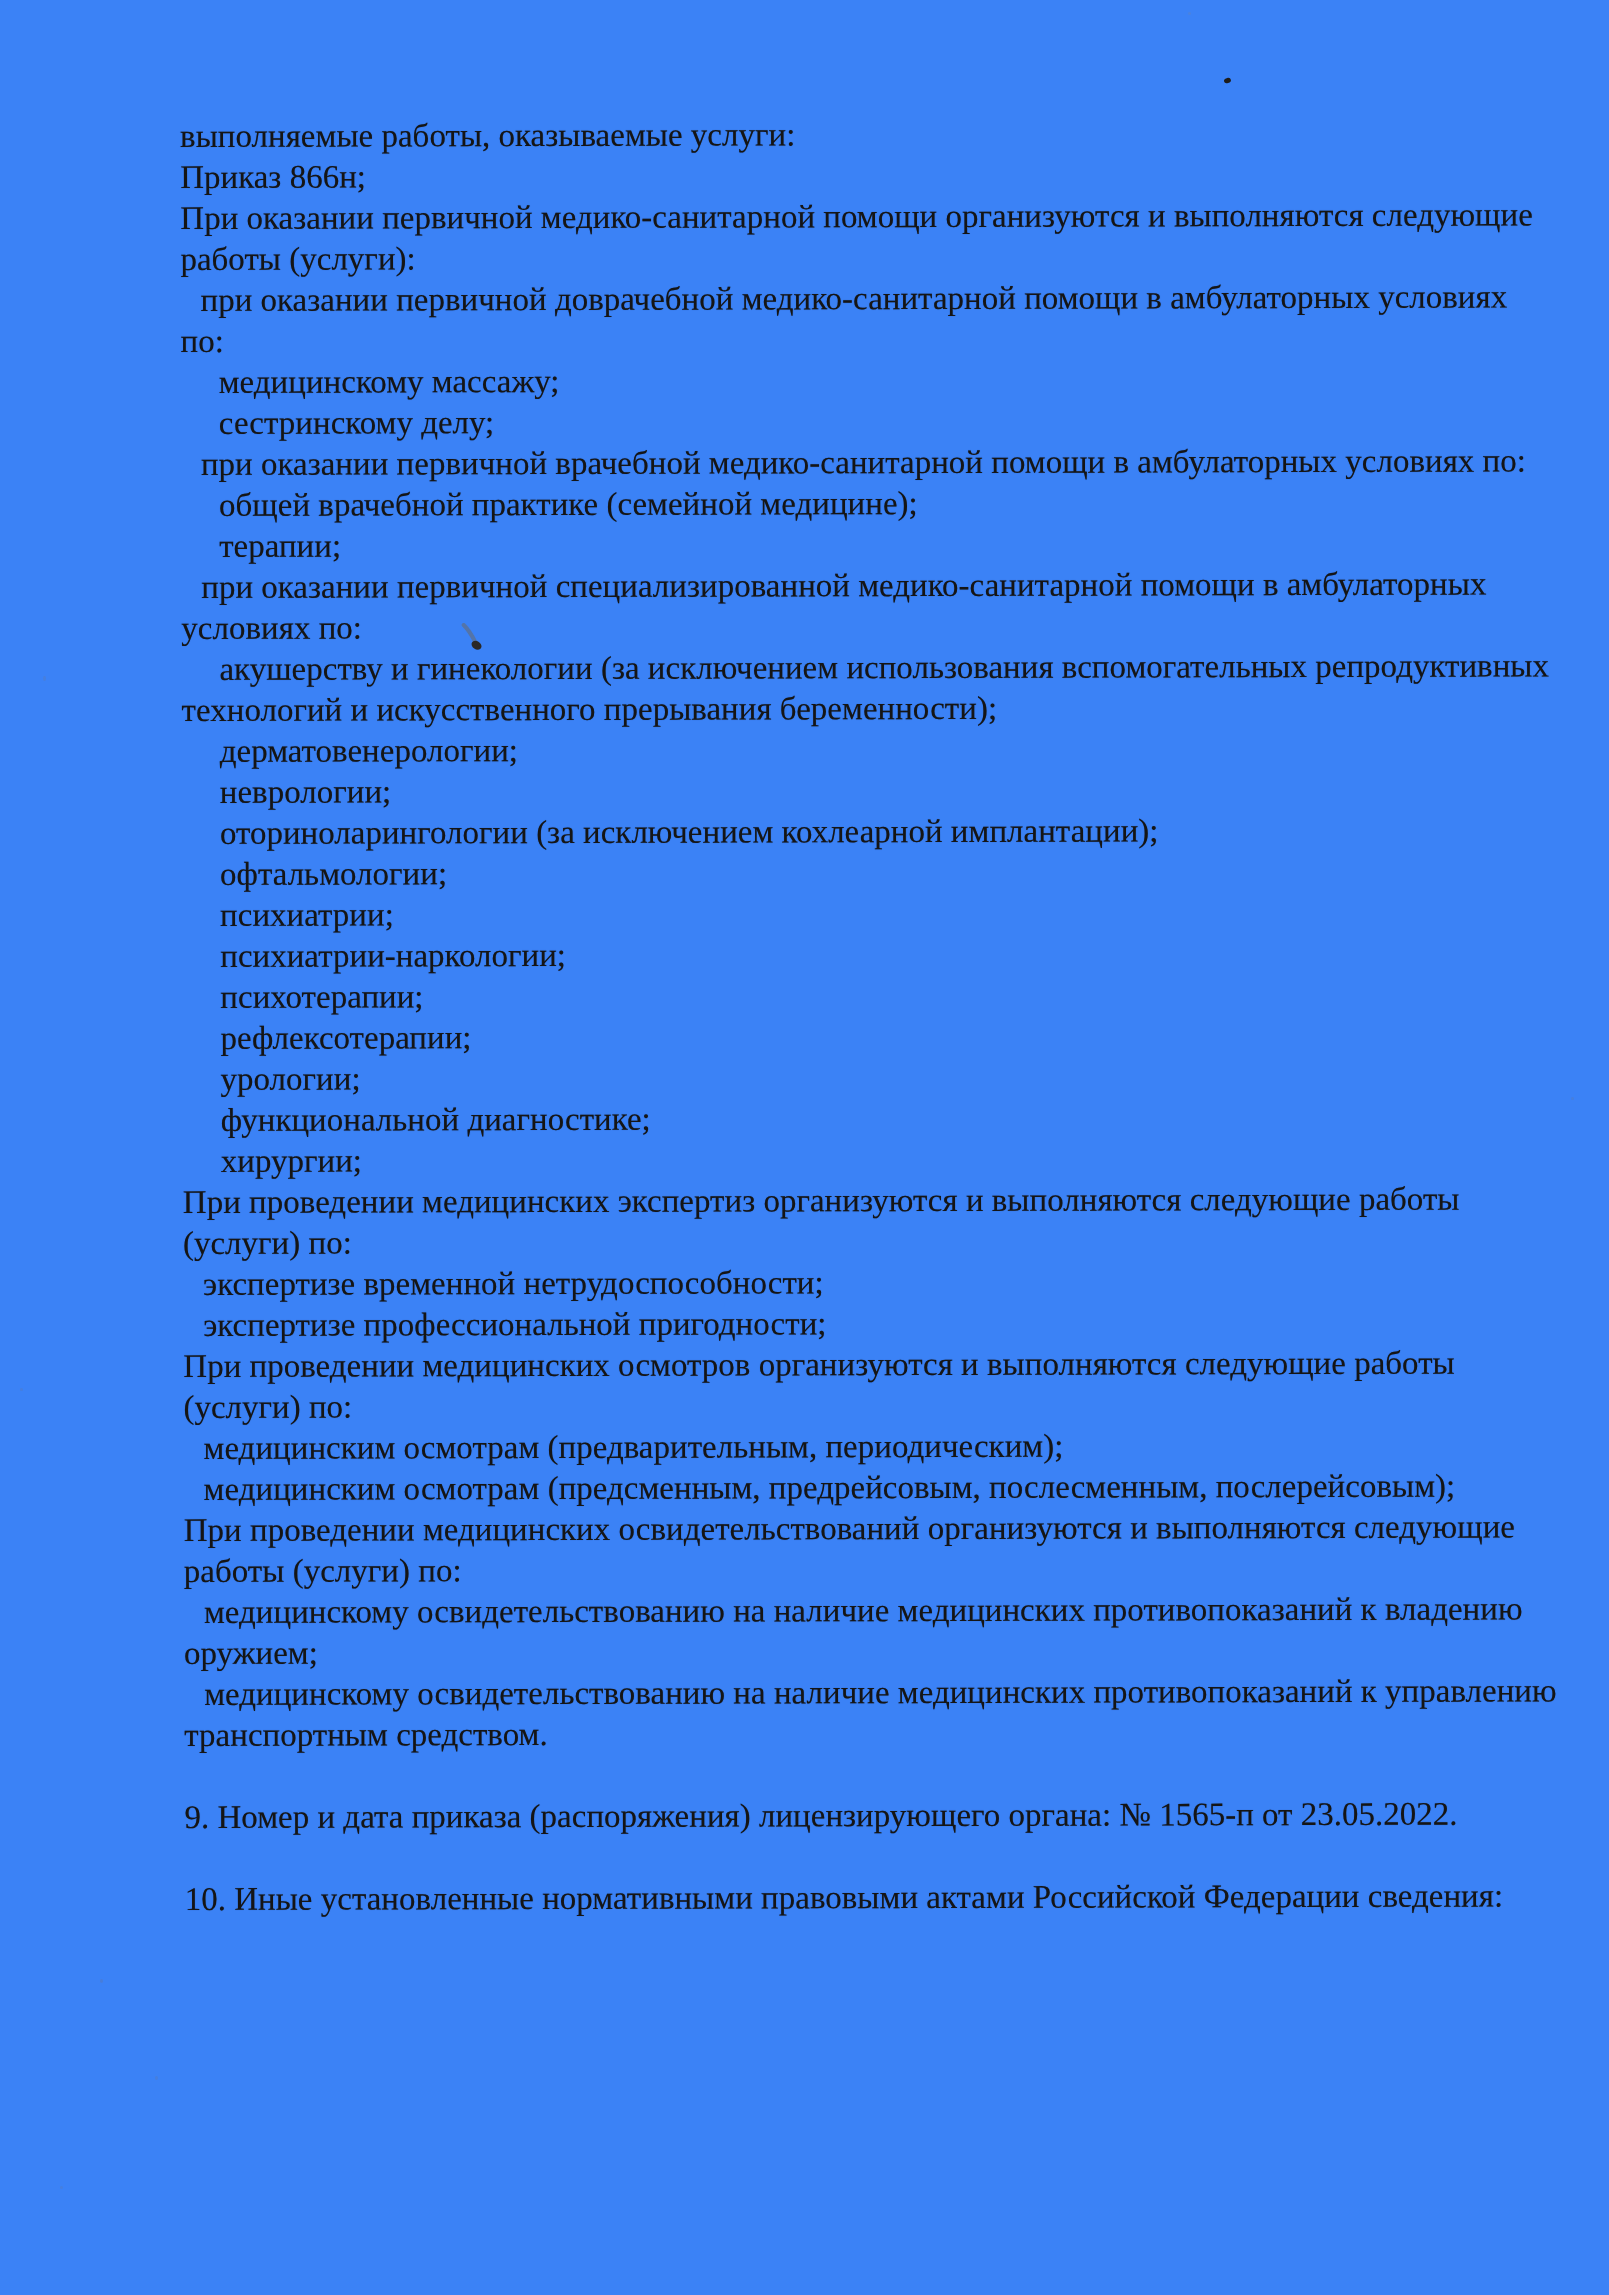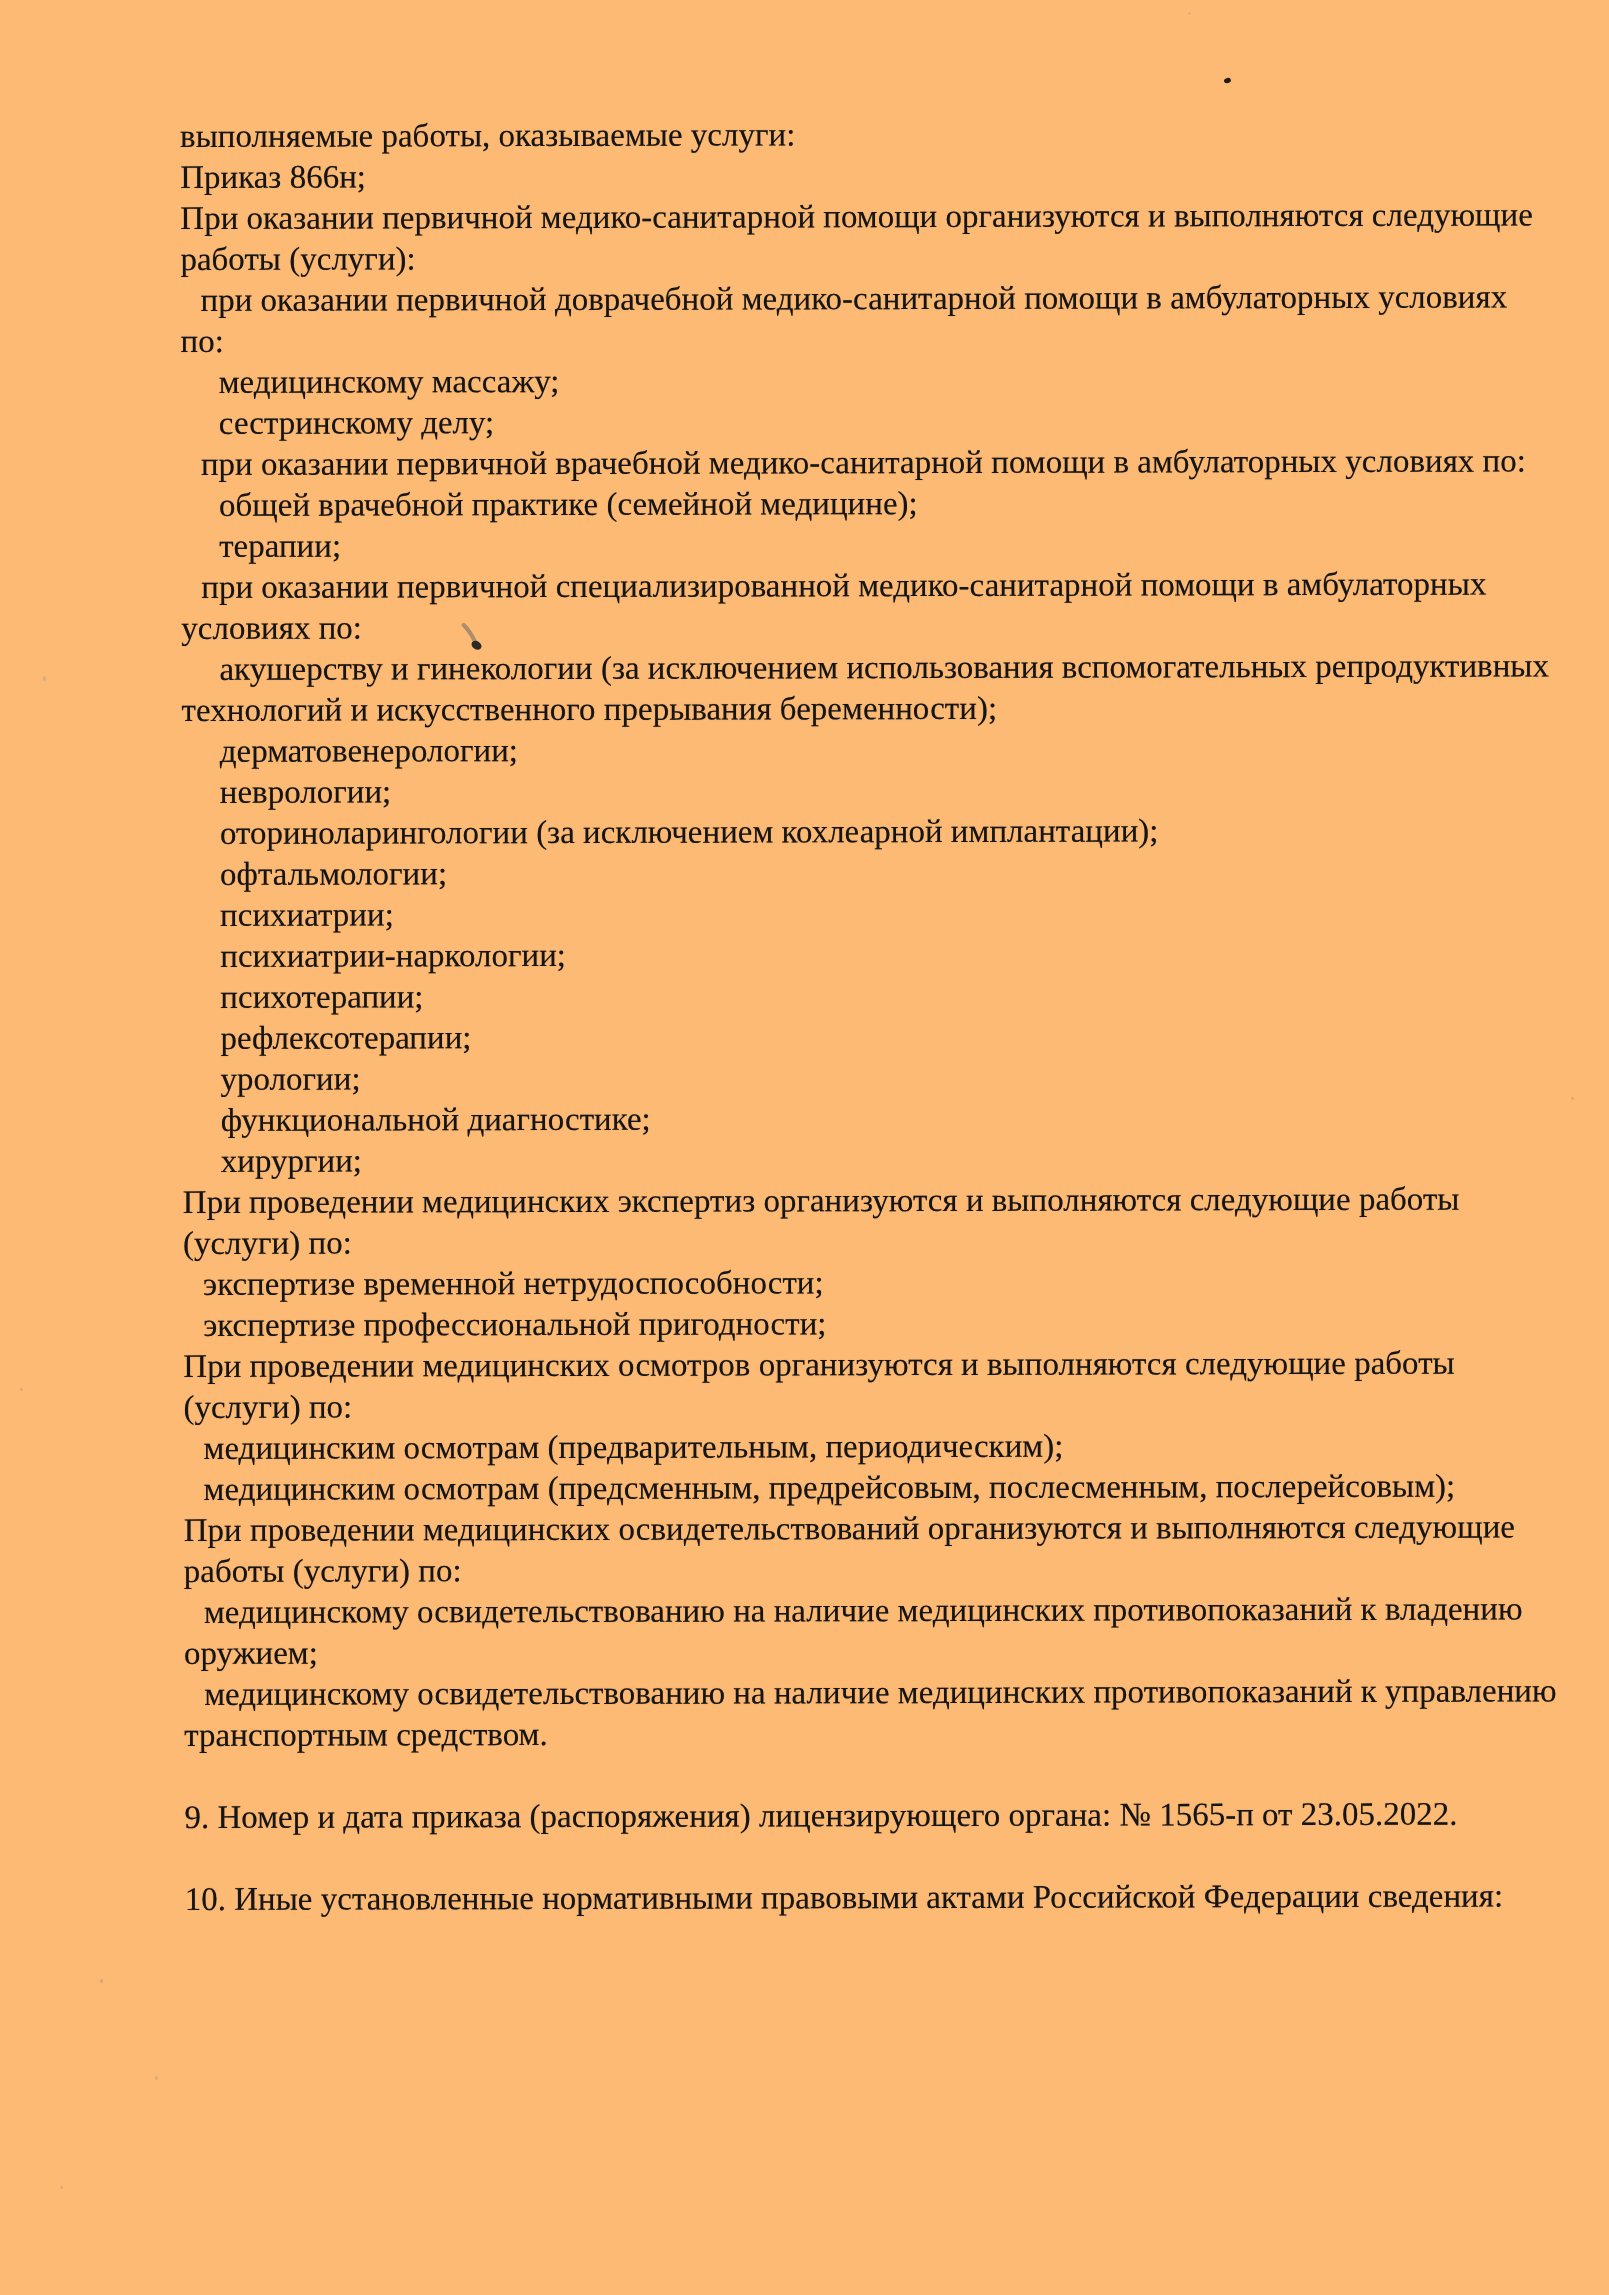--- a/index.html
+++ b/index.html
@@ -4,21 +4,21 @@
 <style>
   html, body {
     margin: 0;
     padding: 0;
     background: #ffffff;
   }
   .page {
     position: relative;
     width: 1609px;
     height: 2295px;
-    background: #fdba74;
+    background: #3b82f6;
     overflow: hidden;
     font-family: "Liberation Serif", "DejaVu Serif", serif;
   }
   .textblock {
     position: absolute;
     left: 180px;
     top: 116px;
     width: 1363px;
     font-size: 33px;
     line-height: 41px;

